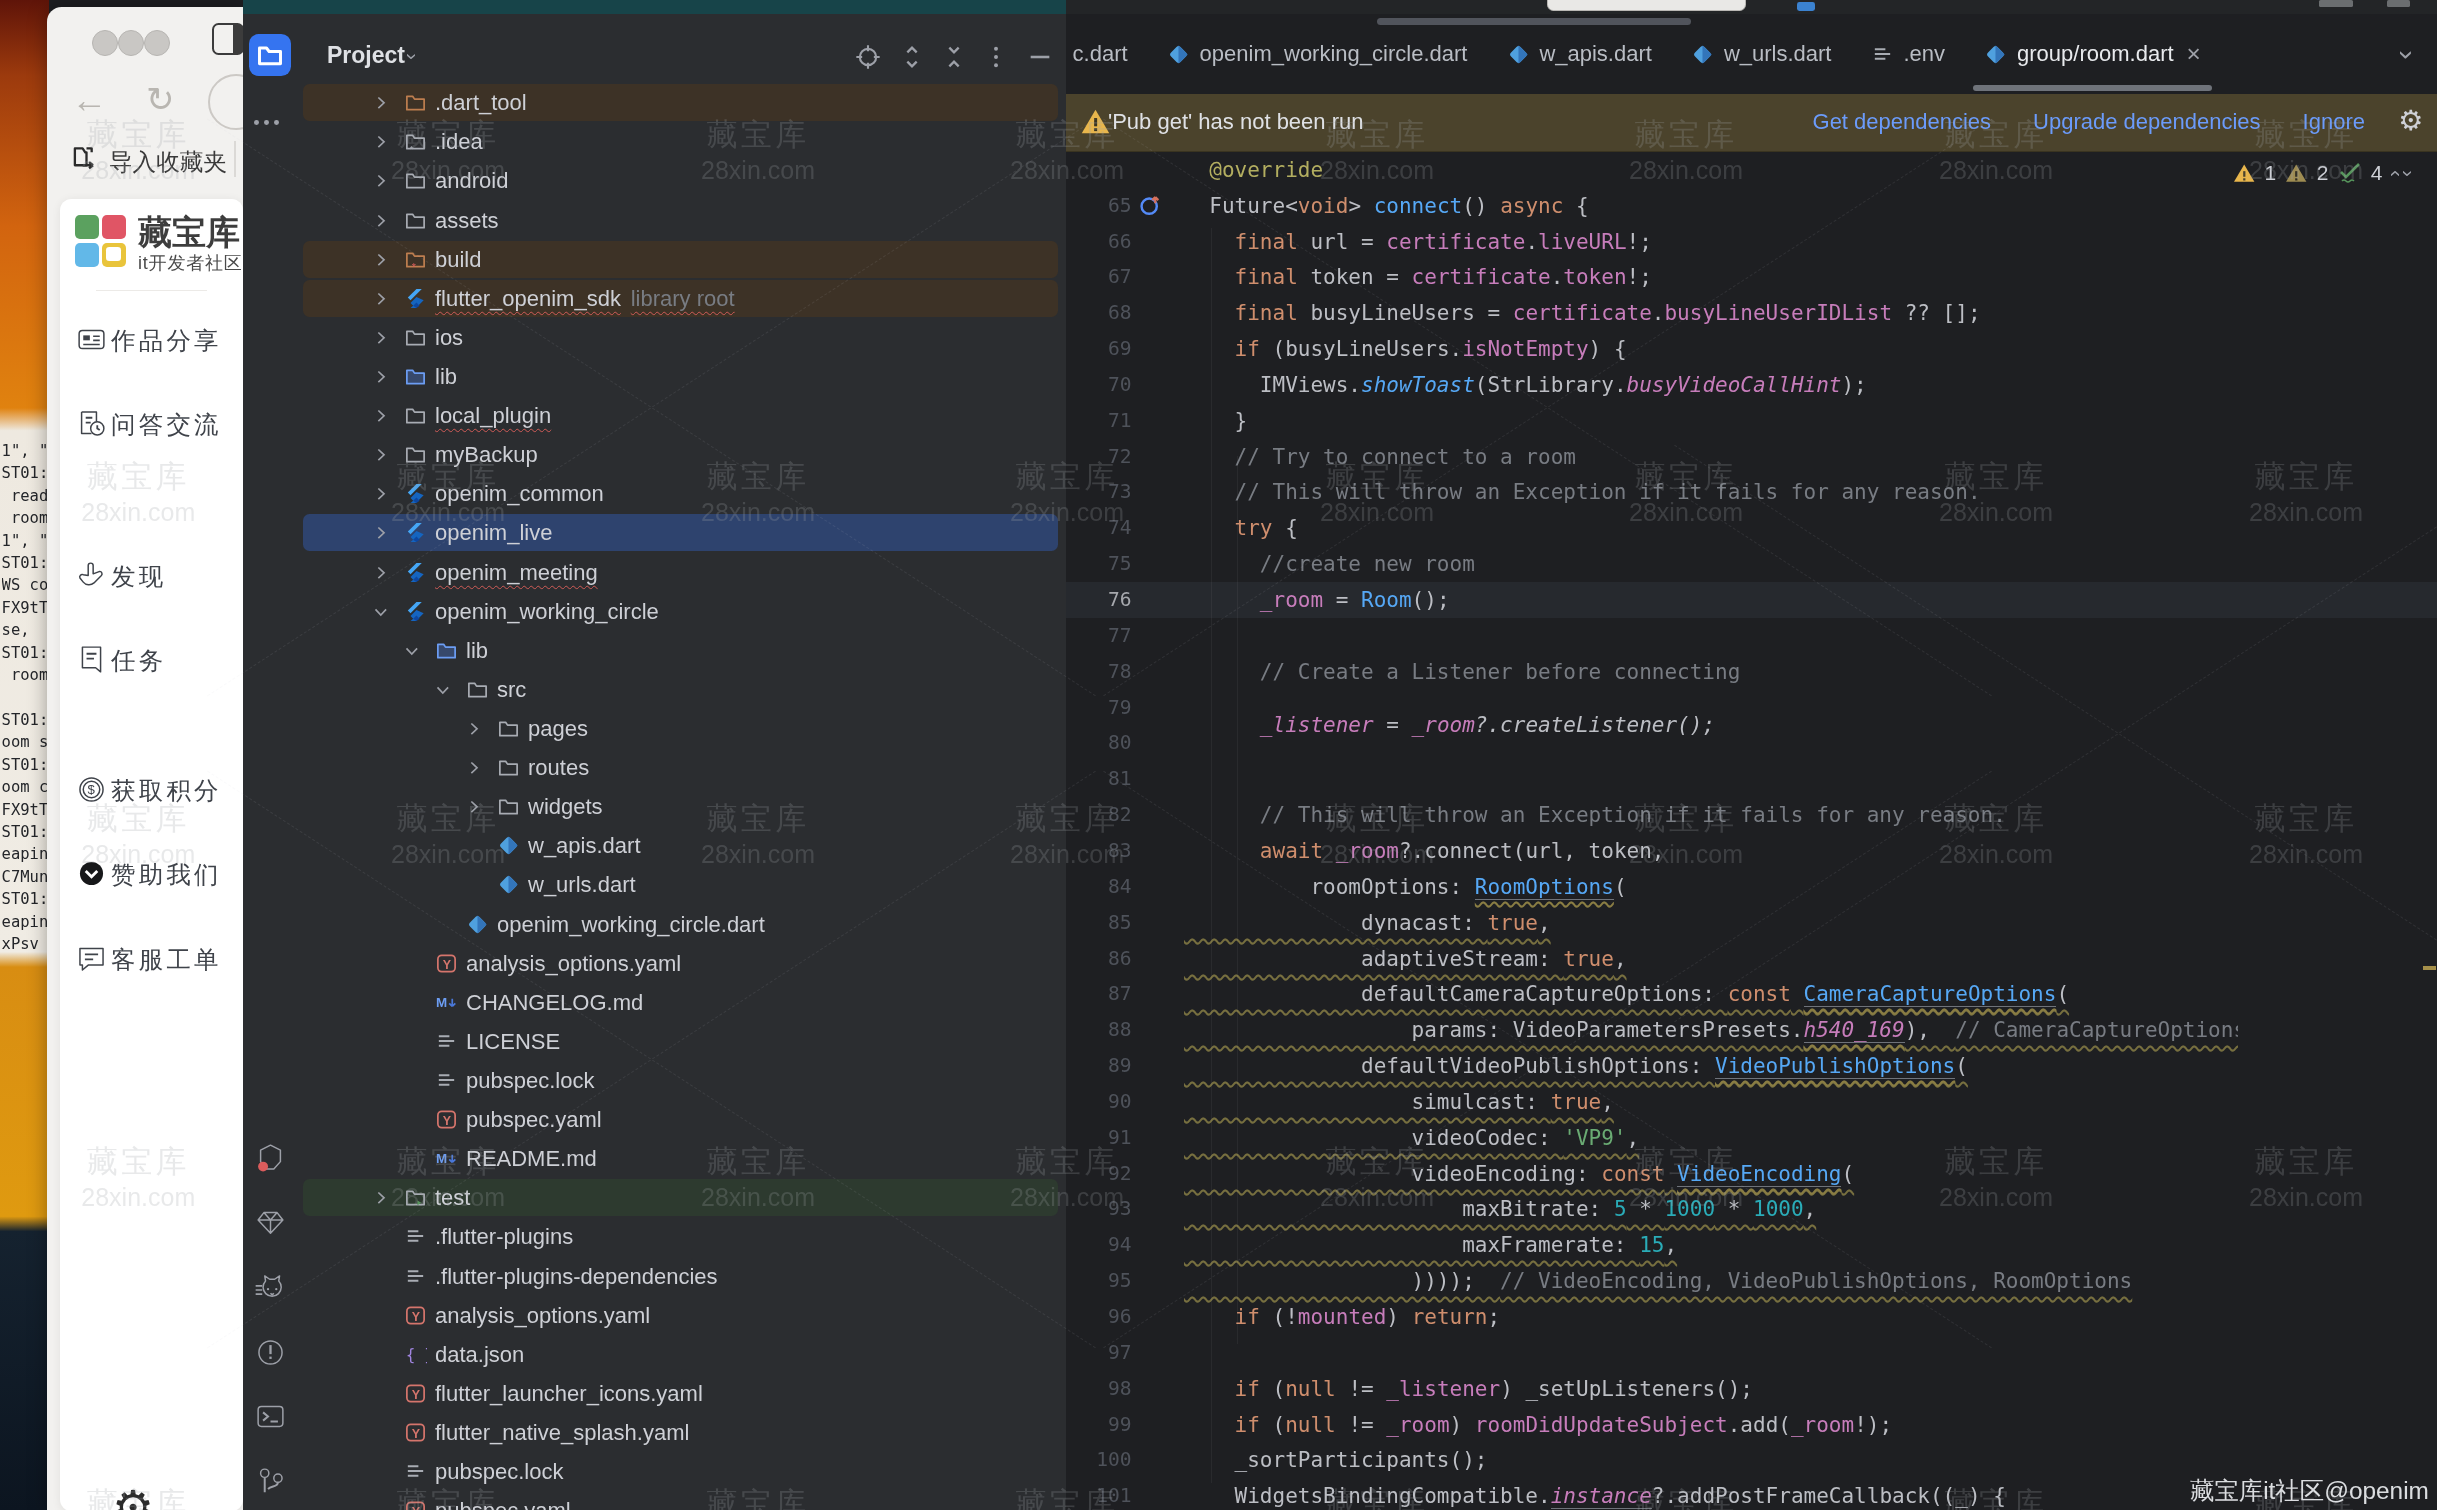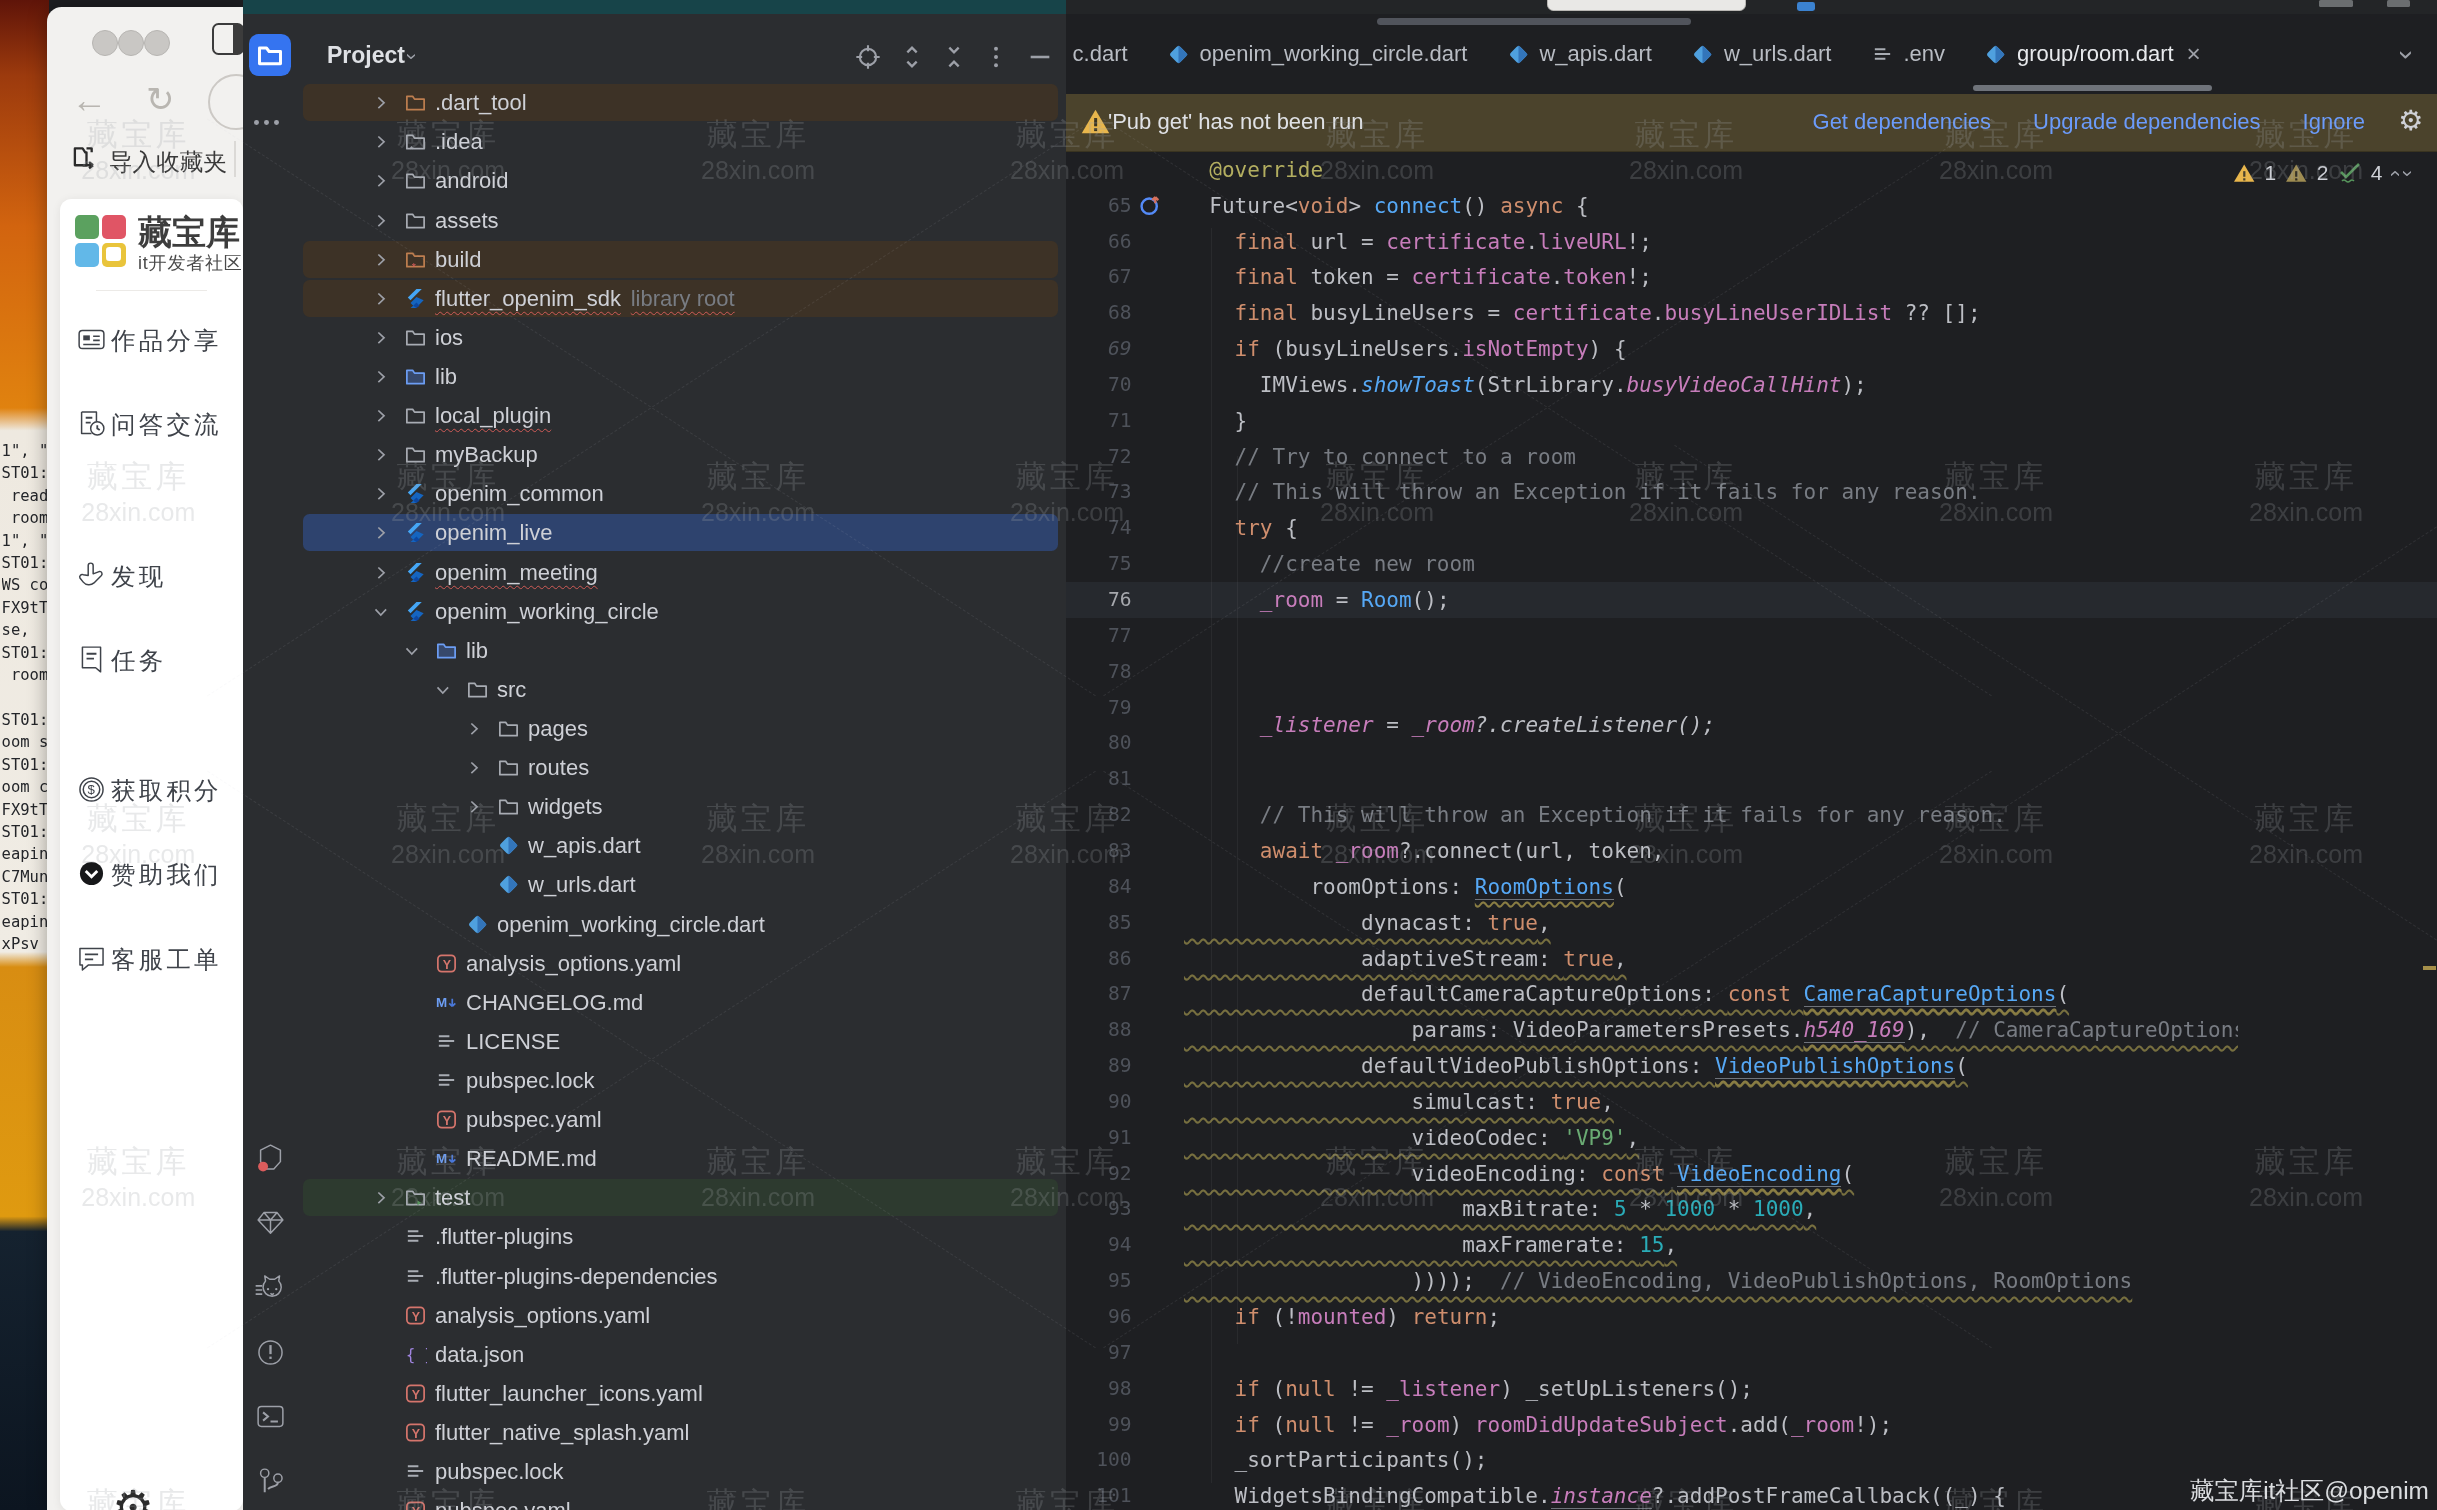--- a/index.html
+++ b/index.html
@@ -671,39 +671,40 @@
           <circle cx="11" cy="13" r="7.5" fill="none" stroke="#548af7" stroke-width="2.4"></circle>
           <path d="M17 10V4m0 0-3 3m3-3 3 3" fill="none" stroke="#d6705c" stroke-width="2.2"></path>
         </svg></div>
       <div class="cline" style="left: 118px; top: 37px;"><span><span class="tk-w">  Future&lt;</span><span class="tk-k">void</span><span class="tk-w">&gt; </span><span class="tk-b">connect</span><span class="tk-w">() </span><span class="tk-k">async</span><span class="tk-w"> {</span></span></div>
       <div class="gnum" style="left: 1.6px; top: 73px;">66</div>
       <div class="cline" style="left: 118px; top: 73px;"><span><span class="tk-w">    </span><span class="tk-k">final</span><span class="tk-w"> url = </span><span class="tk-m">certificate</span><span class="tk-w">.</span><span class="tk-m">liveURL</span><span class="tk-w">!;</span></span></div>
       <div class="gnum" style="left: 1.6px; top: 108px;">67</div>
       <div class="cline" style="left: 118px; top: 108px;"><span><span class="tk-w">    </span><span class="tk-k">final</span><span class="tk-w"> token = </span><span class="tk-m">certificate</span><span class="tk-w">.</span><span class="tk-m">token</span><span class="tk-w">!;</span></span></div>
       <div class="gnum" style="left: 1.6px; top: 144px;">68</div>
       <div class="cline" style="left: 118px; top: 144px;"><span><span class="tk-w">    </span><span class="tk-k">final</span><span class="tk-w"> busyLineUsers = </span><span class="tk-m">certificate</span><span class="tk-w">.</span><span class="tk-m">busyLineUserIDList</span><span class="tk-w"> ?? [];</span></span></div>
-      <div class="gnum" style="left: 1.6px; top: 180px; font-style: italic;">69</div>
+      <div class="gnum" style="left: 1.6px; top: 180px;">69</div>
       <div class="cline" style="left: 118px; top: 180px;"><span><span class="tk-w">    </span><span class="tk-k">if</span><span class="tk-w"> (busyLineUsers.</span><span class="tk-m">isNotEmpty</span><span class="tk-w">) {</span></span></div>
       <div class="gnum" style="left: 1.6px; top: 216px;">70</div>
       <div class="cline" style="left: 118px; top: 216px;"><span><span class="tk-w">      IMViews.</span><span class="tk-bi">showToast</span><span class="tk-w">(StrLibrary.</span><span class="tk-mi">busyVideoCallHint</span><span class="tk-w">);</span></span></div>
       <div class="gnum" style="left: 1.6px; top: 252px;">71</div>
       <div class="cline" style="left: 118px; top: 252px;"><span><span class="tk-w">    }</span></span></div>
       <div class="gnum" style="left: 1.6px; top: 288px;">72</div>
       <div class="cline" style="left: 118px; top: 288px;"><span><span class="tk-w">    </span><span class="tk-c">// Try to connect to a room</span></span></div>
       <div class="gnum" style="left: 1.6px; top: 323px;">73</div>
       <div class="cline" style="left: 118px; top: 323px;"><span><span class="tk-w">    </span><span class="tk-c">// This will throw an Exception if it fails for any reason.</span></span></div>
       <div class="gnum" style="left: 1.6px; top: 359px;">74</div>
       <div class="cline" style="left: 118px; top: 359px;"><span><span class="tk-w">    </span><span class="tk-k">try</span><span class="tk-w"> {</span></span></div>
       <div class="gnum" style="left: 1.6px; top: 395px;">75</div>
       <div class="cline" style="left: 118px; top: 395px;"><span><span class="tk-w">      </span><span class="tk-c">//create new room</span></span></div>
       <div class="gnum cur" style="left: 1.6px; top: 431px;">76</div>
       <div class="cline" style="left: 118px; top: 431px;"><span><span class="tk-w">      </span><span class="tk-m">_room</span><span class="tk-w"> = </span><span class="tk-b">Room</span><span class="tk-w">();</span></span></div>
       <div class="gnum" style="left: 1.6px; top: 467px;">77</div>
       <div class="cline" style="left: 118px; top: 467px;"><span></span></div>
       <div class="gnum" style="left: 1.6px; top: 503px;">78</div>
+      <div class="cline" style="left: 118px; top: 503px;"><span><span class="tk-w">      </span><span class="tk-c">// Create a Listener before connecting</span></span></div>
       <div class="gnum" style="left: 1.6px; top: 539px;">79</div>
       <div class="cline" style="left: 118px; top: 556px; font-style: italic;"><span><span class="tk-w">      </span><span class="tk-m">_listener</span><span class="tk-w"> = </span><span class="tk-m">_room</span><span class="tk-w">?.createListener();</span></span></div>
       <div class="gnum" style="left: 1.6px; top: 574px;">80</div>
       <div class="cline" style="left: 118px; top: 574px;"><span></span></div>
       <div class="gnum" style="left: 1.6px; top: 610px;">81</div>
       <div class="gnum" style="left: 1.6px; top: 646px;">82</div>
       <div class="cline" style="left: 118px; top: 646px;"><span><span class="tk-w">      </span><span class="tk-c">// This will throw an Exception if it fails for any reason.</span></span></div>
       <div class="gnum" style="left: 1.6px; top: 682px;">83</div>
       <div class="cline" style="left: 118px; top: 682px;"><span><span class="tk-w">      </span><span class="tk-k">await</span><span class="tk-w"> </span><span class="tk-m">_room</span><span class="tk-w">?.connect(url, token,</span></span></div>
       <div class="gnum" style="left: 1.6px; top: 718px;">84</div>

